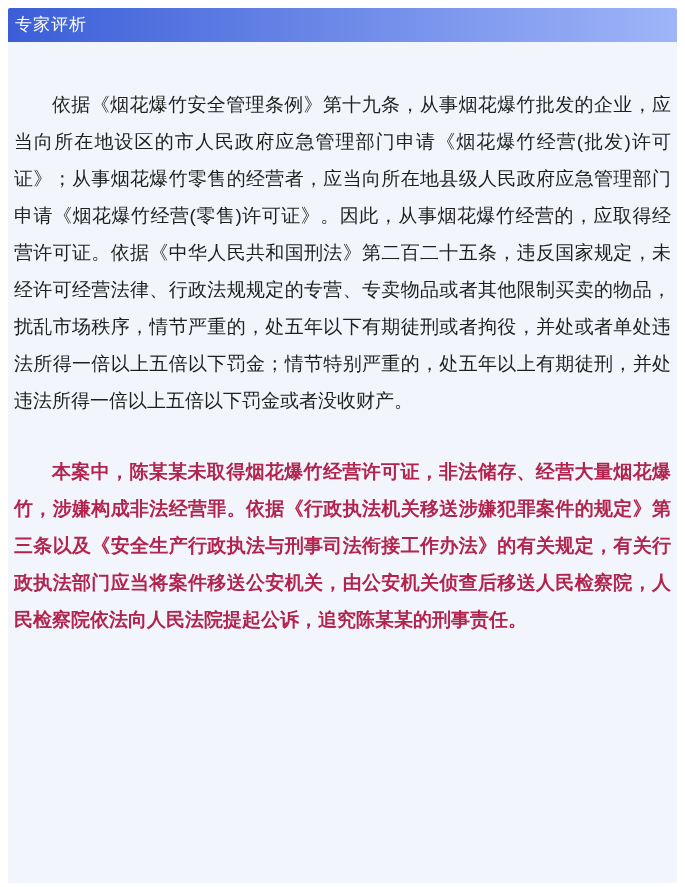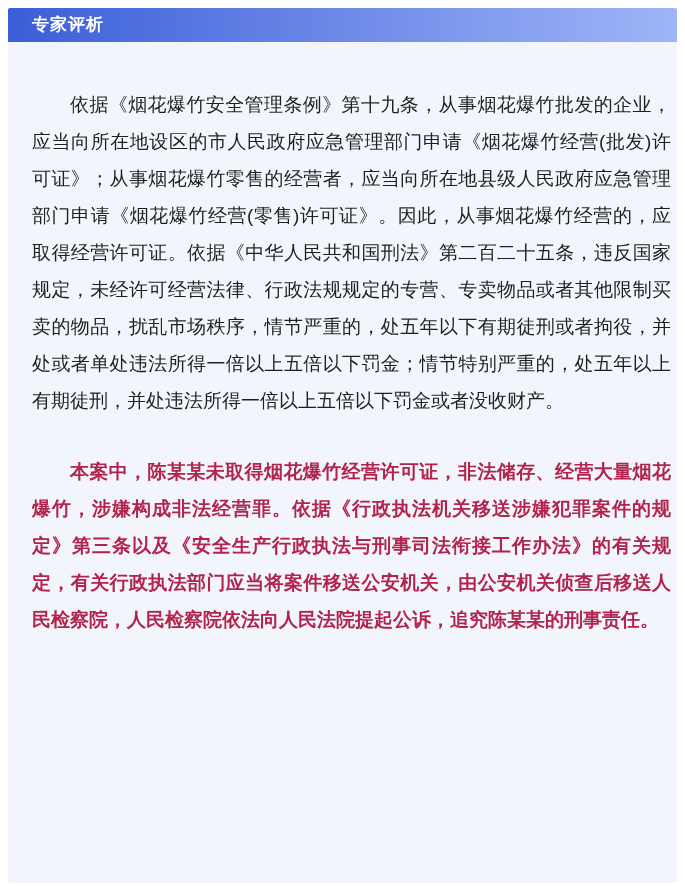--- a/index.html
+++ b/index.html
@@ -21,35 +21,35 @@
     left: 8px;
     top: 8px;
     width: 669px;
     height: 875px;
     border-radius: 2px;
     overflow: hidden;
   }
   .section-header {
     height: 34px;
     line-height: 34px;
-    padding-left: 24px;
+    padding-left: 7px;
     background: linear-gradient(to right, var(--hdr-start), var(--hdr-end));
     color: #ffffff;
     font-size: 17px;
-    font-weight: bold;
+    font-weight: normal;
     letter-spacing: 1px;
   }
   .content {
     height: 841px;
     background: var(--content-bg);
     padding: 44px 6px 18px 6px;
     overflow: hidden;
   }
   .content p.para {
-    margin: 0 0 34px 18px;
+    margin: 0 0 34px 0;
     font-size: 19px;
     line-height: 37px;
     color: var(--text-color);
     text-align: justify;
     text-indent: 2em;
     word-break: break-all;
   }
   .content p.para:last-child { margin-bottom: 0; }
   .seg-accent {
     color: var(--accent);

